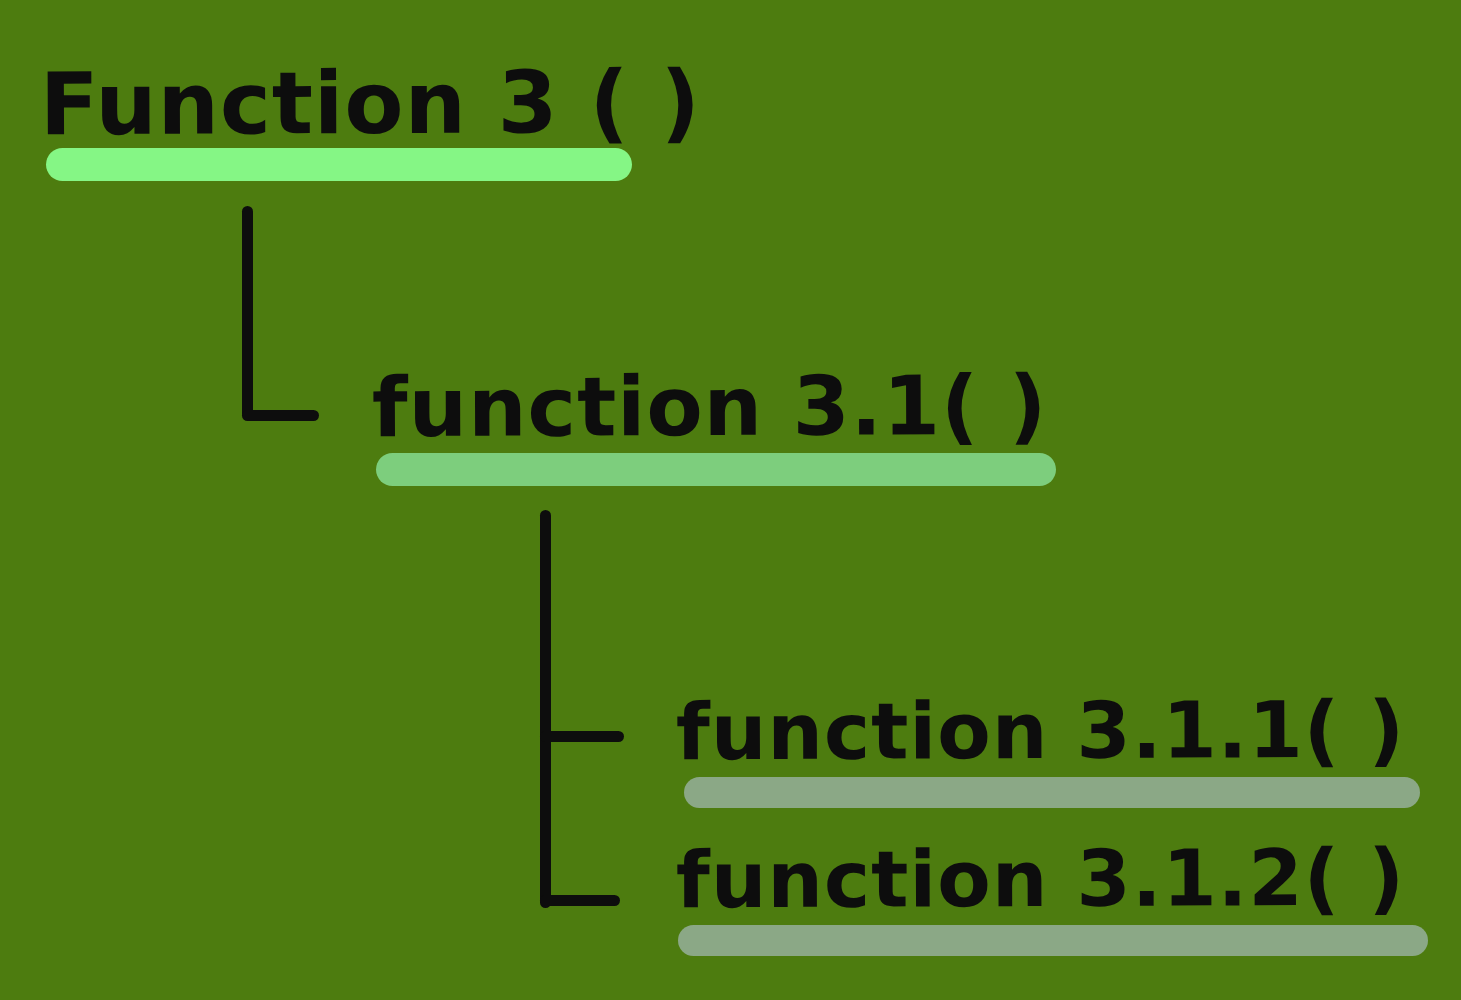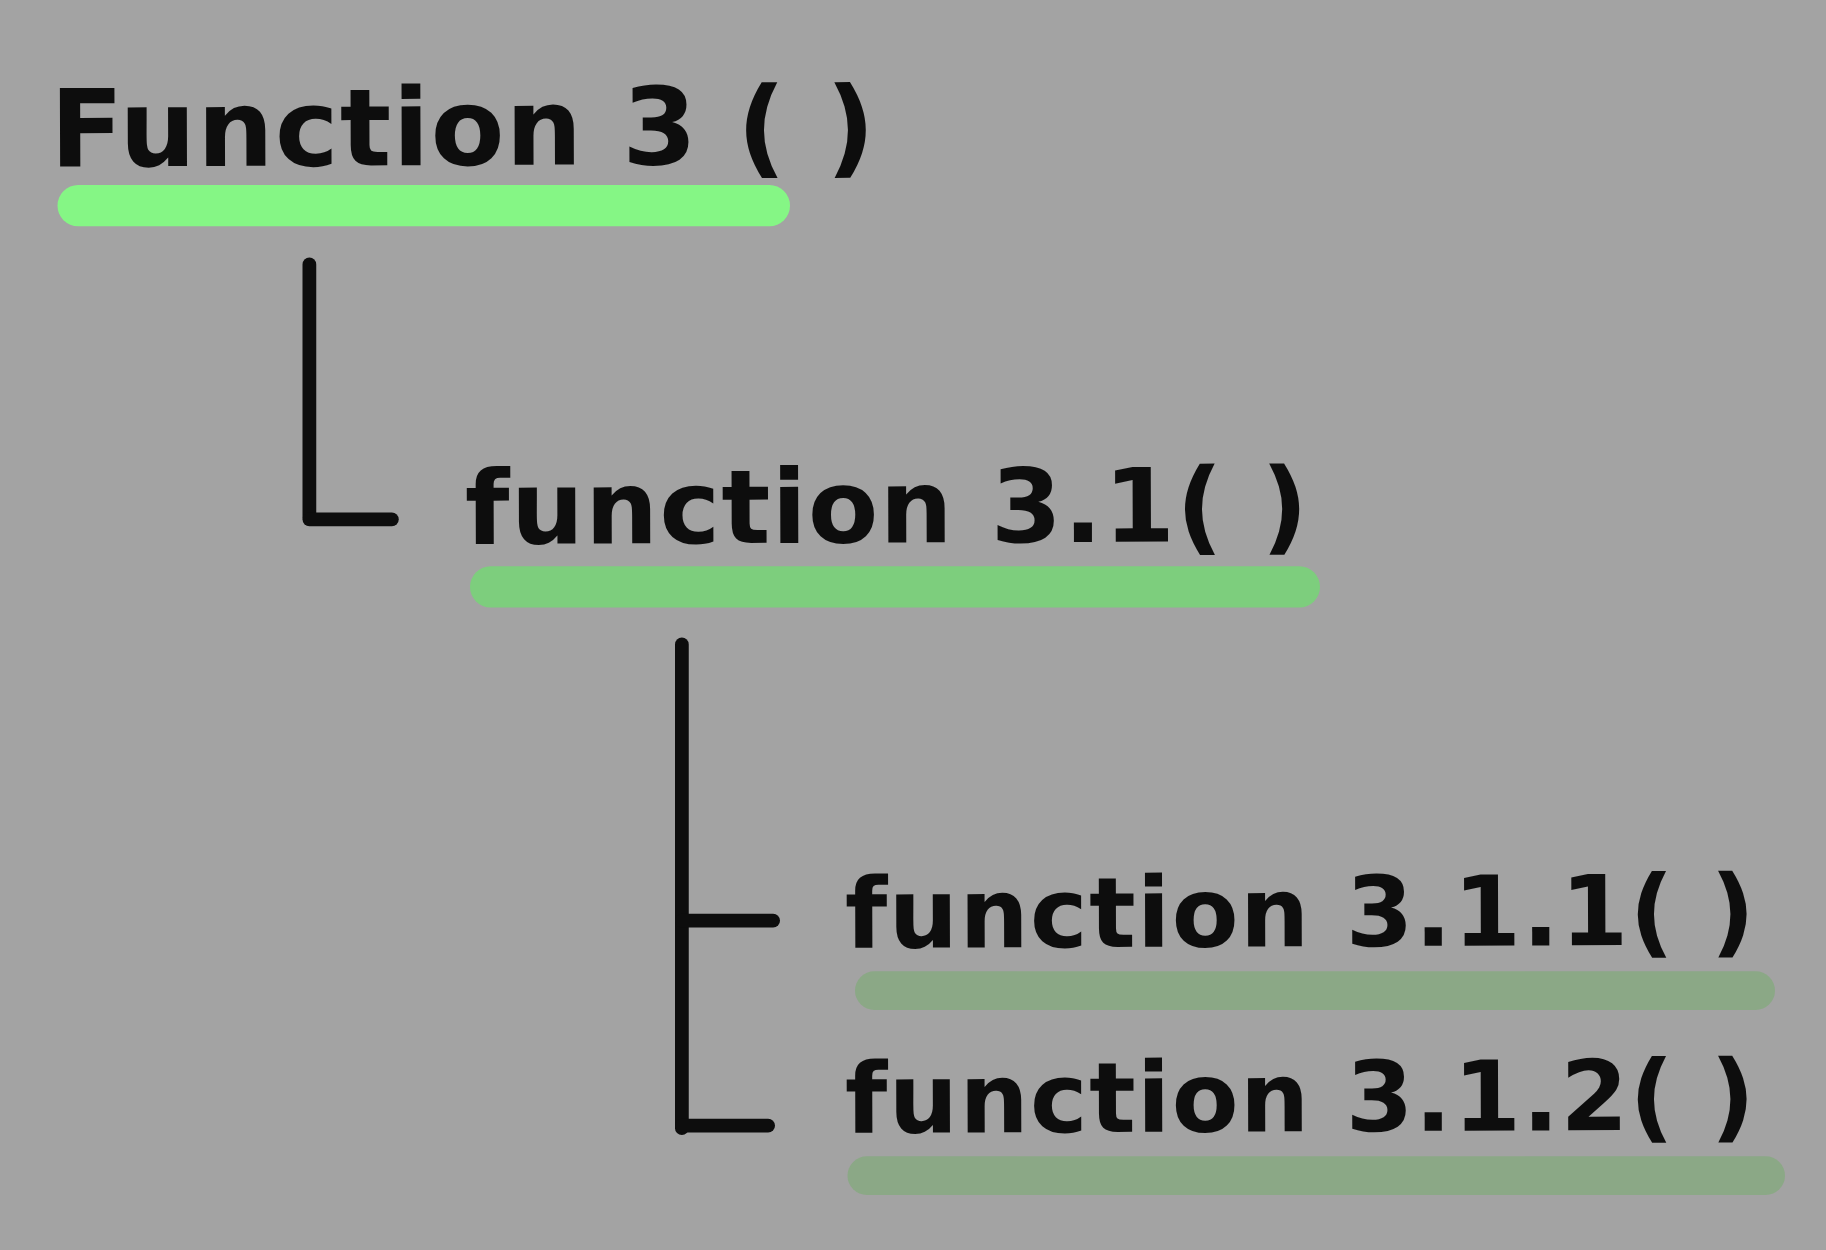--- a/index.html
+++ b/index.html
@@ -5,21 +5,21 @@
   html, body {
     margin: 0;
     padding: 0;
     background: #ffffff;
     font-family: "DejaVu Sans", "Liberation Sans", sans-serif;
   }
   .canvas {
     position: relative;
     width: 1461px;
     height: 1000px;
-    background: #a3a3a3;
+    background: #4d7c0f;
     overflow: hidden;
   }
   .node-label {
     position: absolute;
     font-weight: 700;
     color: #0d0d0d;
     line-height: 1;
     white-space: nowrap;
     letter-spacing: 1px;
     z-index: 2;

